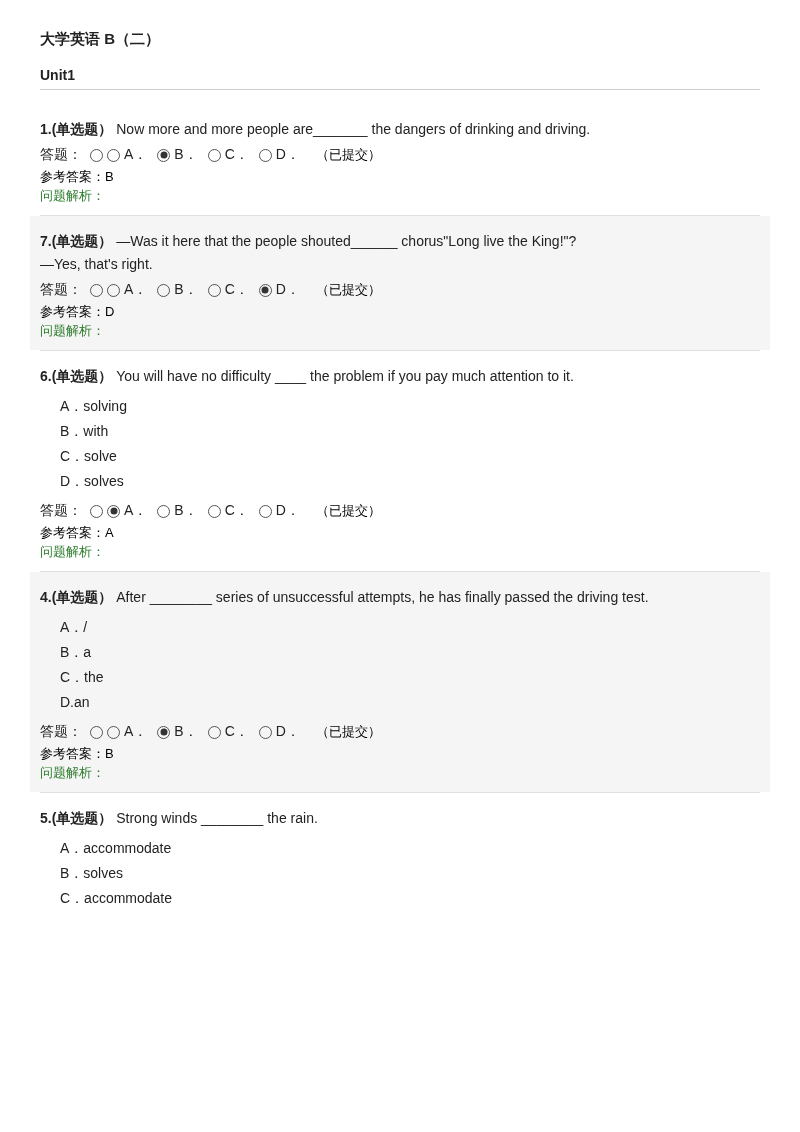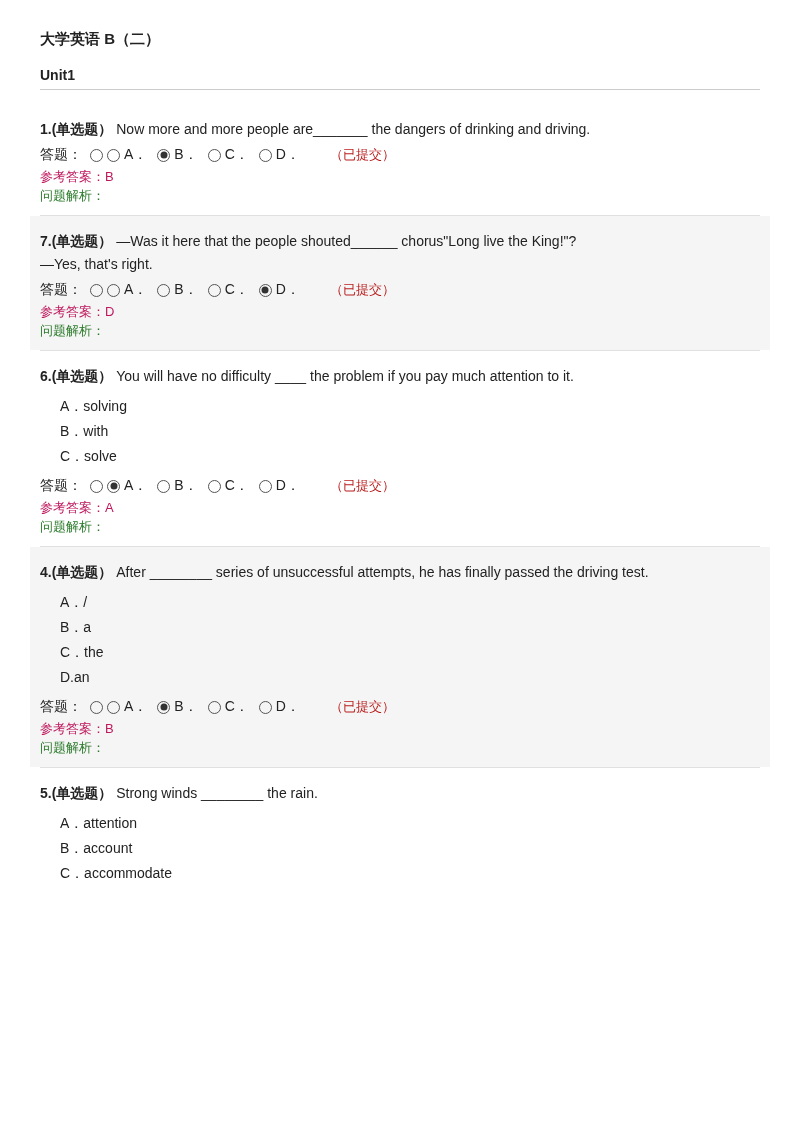--- a/index.html
+++ b/index.html
@@ -84,26 +84,26 @@
       position: absolute;
       top: 50%;
       left: 50%;
       transform: translate(-50%, -50%);
     }
     .radio-letter {
       margin-left: 2px;
       font-size: 14px;
     }
     .submitted-tag {
-      color: #b91c1c;
+      color: #000000;
       font-size: 13px;
-      margin-left: 20px;
+      margin-left: 6px;
     }
     .ref-answer {
-      color: #be185d;
+      color: #000000;
       font-size: 13px;
       margin: 3px 0 1px 0;
     }
     .analysis {
       color: #2a7a2a;
       font-size: 13px;
       margin-bottom: 2px;
     }
     .divider-q {
       border: none;
@@ -171,20 +171,21 @@
       <div class="ref-answer">参考答案：D</div>
       <div class="analysis">问题解析：</div>
     </div>
     <hr class="divider-q">
     <div class="question-block">
       <div class="question-text"><span class="qnum"><strong>6.(单选题）</strong></span> You will have no difficulty ____ the problem if you pay much attention to it.</div>
       <div class="options">
         <div class="option-row">A．solving</div>
         <div class="option-row">B．with</div>
         <div class="option-row">C．solve</div>
+        <div class="option-row">D．solves</div>
       </div>
       <div class="answer-row">
         <span class="answer-label">答题：</span>
         <span class="radio-circle"></span>
         <span class="radio-group">
           <span class="radio-circle selected"></span>
           <span class="radio-letter">A．</span>
         </span>
         <span class="radio-group">
           <span class="radio-circle"></span>
@@ -233,18 +234,18 @@
         </span>
         <span class="submitted-tag">（已提交）</span>
       </div>
       <div class="ref-answer">参考答案：B</div>
       <div class="analysis">问题解析：</div>
     </div>
     <hr class="divider-q">
     <div class="question-block">
       <div class="question-text"><span class="qnum"><strong>5.(单选题）</strong></span> Strong winds ________ the rain.</div>
       <div class="options">
-        <div class="option-row">A．attention</div>
-        <div class="option-row">B．account</div>
+        <div class="option-row">A．accommodate</div>
+        <div class="option-row">B．solves</div>
         <div class="option-row">C．accommodate</div>
       </div>
     </div>
   </div>
 
 </body></html>

